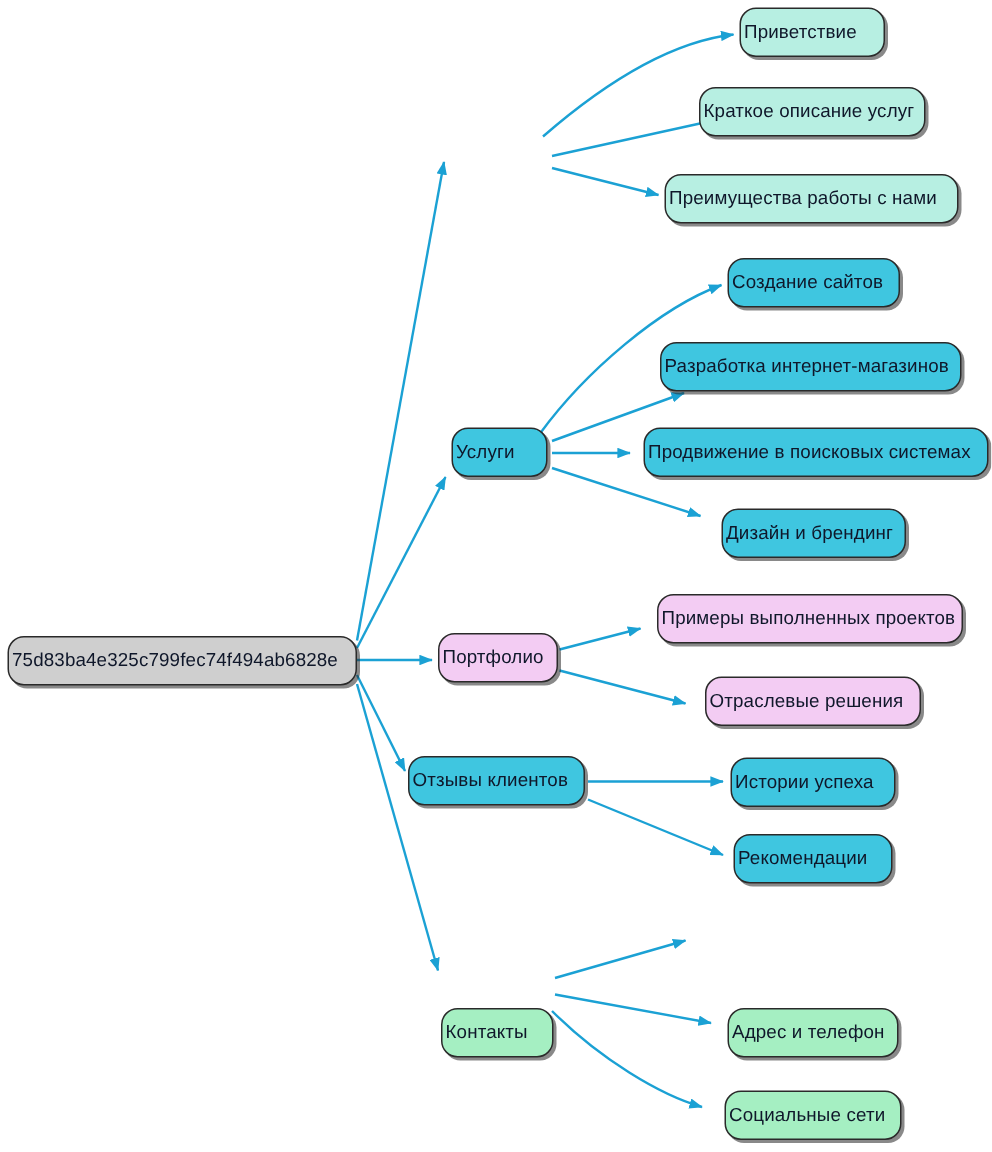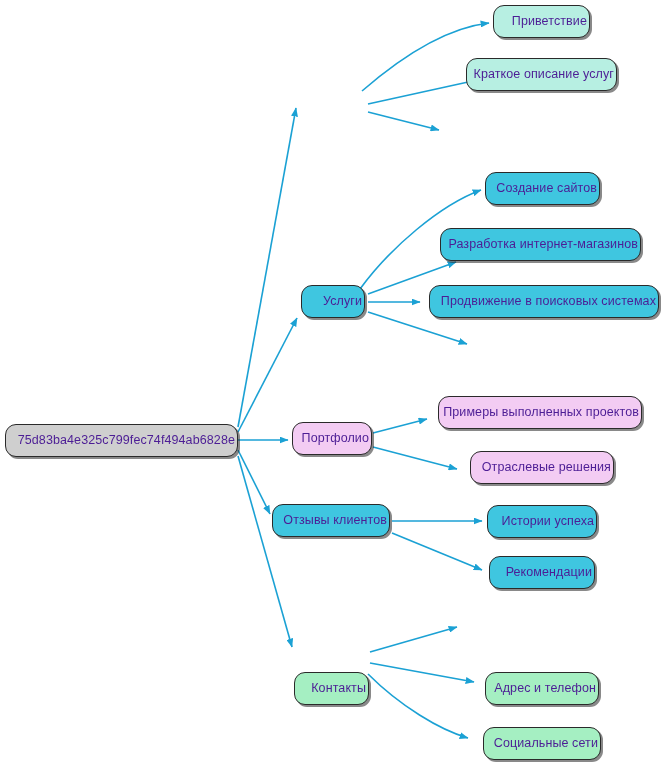--- a/index.html
+++ b/index.html
@@ -25,36 +25,36 @@
     height: 768px;
     pointer-events: none;
   }
   .node {
     position: absolute;
     box-sizing: border-box;
     border-radius: 11px;
     border: 1.3px solid #2a2a2a;
     display: flex;
     align-items: center;
-    justify-content: flex-end;
+    justify-content: flex-start;
     font-size: 12.5px;
     line-height: 1;
-    color: #4c1d95;
+    color: #0f172a;
     white-space: nowrap;
     box-shadow: 2px 2px 0 rgba(40,40,40,0.55);
     letter-spacing: 0.1px;
   }
   .node-label {
     display: block;
     padding: 0 2px;
   }
   .fill-root  { background: #cfcfcf; }
   .fill-mint  { background: #b7efe2; }
   .fill-cyan  { background: #3fc6e0; }
-  .fill-pink  { background: #f3ccf3; padding-left: 21px; }
+  .fill-pink  { background: #f3ccf3; }
   .fill-green { background: #a5efc2; }
 </style>
 </head>
 <body>
 
 <div id="mindmap-canvas">
 
   <svg id="edge-layer" viewBox="0 0 661 768" width="661" height="768">
     <defs>
       <marker id="arrow" markerWidth="9" markerHeight="7" refX="8.4" refY="3.5" orient="auto" markerUnits="userSpaceOnUse">
@@ -93,32 +93,38 @@
   <div class="node fill-root" style="left:5px; top:424px; width:233px; height:33px;">
     <span class="node-label">75d83ba4e325c799fec74f494ab6828e</span>
   </div>
 
   <div class="node fill-mint" style="left:493px; top:5px; width:97px; height:33px;">
     <span class="node-label">Приветствие</span>
   </div>
   <div class="node fill-mint" style="left:466px; top:58px; width:151px; height:33px;">
     <span class="node-label">Краткое описание услуг</span>
   </div>
+  <div class="node fill-mint" style="left:443px; top:116px; width:196px; height:33px;">
+    <span class="node-label">Преимущества работы с нами</span>
+  </div>
 
   <div class="node fill-cyan" style="left:301px; top:285px; width:64px; height:33px;">
     <span class="node-label">Услуги</span>
   </div>
-  <div class="node fill-cyan" style="left:485px; top:172px; width:115px; height:33px;padding-left:36px;">
+  <div class="node fill-cyan" style="left:485px; top:172px; width:115px; height:33px;">
     <span class="node-label">Создание сайтов</span>
   </div>
   <div class="node fill-cyan" style="left:440px; top:228px; width:201px; height:33px;">
     <span class="node-label">Разработка интернет-магазинов</span>
   </div>
   <div class="node fill-cyan" style="left:429px; top:285px; width:230px; height:33px;">
     <span class="node-label">Продвижение в поисковых системах</span>
+  </div>
+  <div class="node fill-cyan" style="left:481px; top:339px; width:123px; height:33px;">
+    <span class="node-label">Дизайн и брендинг</span>
   </div>
 
   <div class="node fill-pink" style="left:292px; top:422px; width:80px; height:33px;">
     <span class="node-label">Портфолио</span>
   </div>
   <div class="node fill-pink" style="left:438px; top:396px; width:204px; height:33px;">
     <span class="node-label">Примеры выполненных проектов</span>
   </div>
   <div class="node fill-pink" style="left:470px; top:451px; width:144px; height:33px;">
     <span class="node-label">Отраслевые решения</span>

